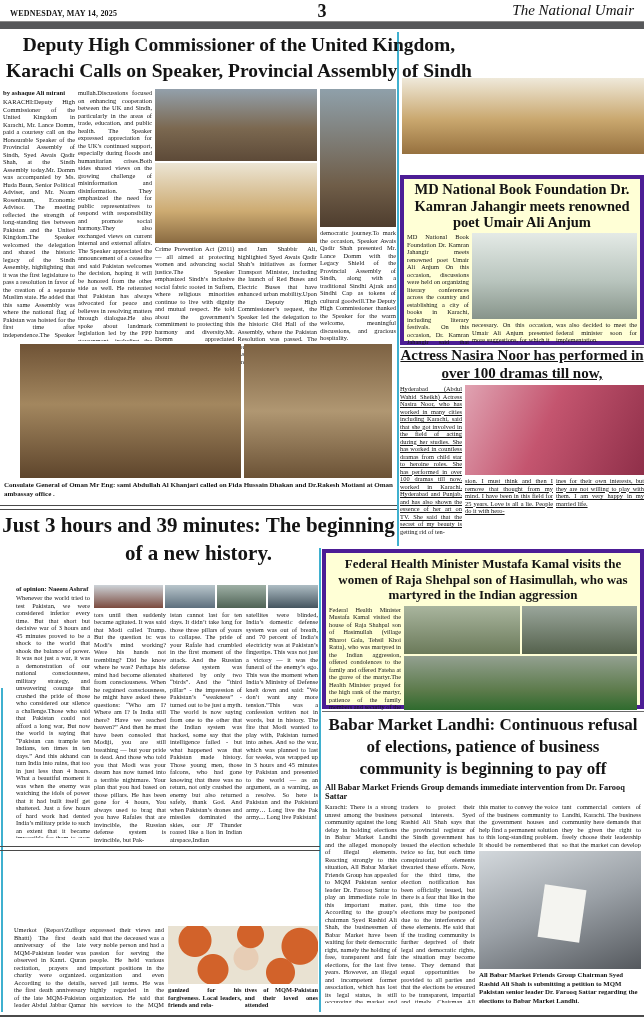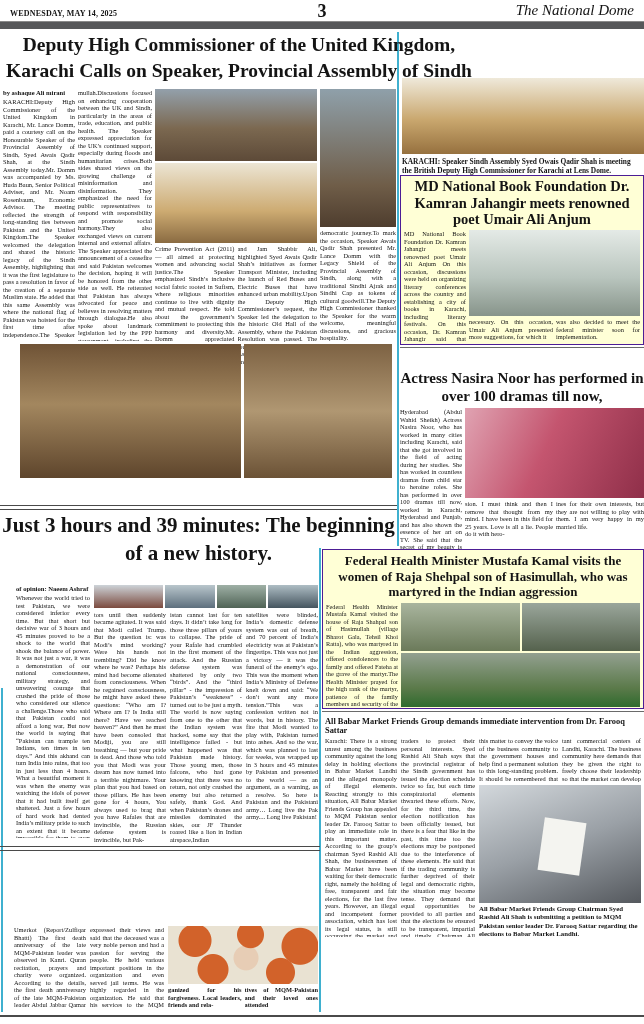--- a/index.html
+++ b/index.html
@@ -12,21 +12,21 @@
            padding:0 16px;border-bottom:2px solid #333;}
   .mh-paper{position:absolute;right:10px;top:2px;font-size:15px;font-style:italic;font-weight:500;}
   .header-bar{position:absolute;top:21px;left:0;width:644px;height:7px;background:#57585a;border-top:1px solid #8a8a8a;}
   
   .col{font-size:6.4px;line-height:7.5px;text-align:justify;overflow:hidden;}
   .byline{font-size:6.6px;font-weight:bold;margin-bottom:2px;}
   .photo{position:relative;flex:none;}
   .rule{position:absolute;height:3px;border-top:1px solid #4a4a4a;border-bottom:1px solid #4a4a4a;}
   .thinrule{position:absolute;height:0;border-top:1px solid #6a6a6a;}
   .vline{position:absolute;width:2px;background:#3fb0cf;}
-  .yellow{background:#ffffd6;border:1px solid #4c1d95;box-sizing:border-box;}
+  .yellow{background:#ffffd6;border:4px solid #4c1d95;box-sizing:border-box;}
   h1,h2{margin:0;text-align:center;font-weight:bold;}
   
   .uk-headline{position:absolute;top:32px;left:0;width:478px;font-size:19.5px;line-height:1.32;}
   .uk-body{position:absolute;top:89px;left:3px;width:393px;height:252px;display:flex;gap:3px;}
   .uk-c1{width:72px;flex:none;}
   .uk-c2{width:74px;flex:none;}
   .uk-mid{width:162px;flex:none;display:flex;flex-direction:column;gap:2px;}
   .uk-sub{display:flex;gap:3px;flex:1;}
   .uk-sub .col{flex:1;}
   .uk-right{width:76px;flex:none;display:flex;flex-direction:column;gap:2px;}
@@ -83,21 +83,21 @@
   .lens-caption{position:absolute;top:157px;left:402px;width:240px;font-size:7.4px;line-height:1.25;font-weight:bold;}
   .md-section{position:absolute;top:175px;left:400px;width:244px;height:170px;padding:2px 3px;}
   .md-section h2{font-size:14.5px;line-height:1.15;}
   .md-body{display:flex;gap:3px;margin-top:2px;height:112px;}
   .md-c1{width:62px;flex:none;}
   .md-right{flex:1;display:flex;flex-direction:column;gap:2px;}
   .md-right .photo{height:86px;}
   .md-bot{display:flex;gap:3px;flex:1;}
   .md-bot .col{flex:1;}
   .rule-right1{top:347px;left:400px;width:244px;}
-  .nasira-section{position:absolute;top:369px;left:400px;width:244px;height:194px;}
+  .nasira-section{position:absolute;top:346px;left:400px;width:244px;height:194px;text-decoration:underline;}
   .nasira-section h2{font-size:15px;line-height:1.2;}
   .na-body{display:flex;gap:3px;margin-top:3px;height:150px;}
   .na-c1{width:62px;flex:none;}
   .na-right{flex:1;display:flex;flex-direction:column;gap:2px;}
   .na-right .photo{height:90px;}
   .na-bot{display:flex;gap:3px;flex:1;}
   .na-bot .col{flex:1;}
   
   .fh-section{position:absolute;top:549px;left:322px;width:322px;height:160px;padding:3px;}
   .fh-section h2{font-size:13px;line-height:1.2;}
@@ -123,21 +123,21 @@
   .bottom-rule{position:absolute;top:1015px;left:0;width:644px;border-top:2px solid #4a4a4a;}
 </style>
 </head>
 <body>
 
 <div class="page">
 
   <div class="masthead">
     <span class="mh-date">WEDNESDAY, MAY 14, 2025</span>
     <span class="mh-page">3</span>
-    <span class="mh-paper">The National  Dome</span>
+    <span class="mh-paper">The National  Umair</span>
   </div>
   <div class="header-bar"></div>
 
   <div class="vline" style="left:397px;top:32px;height:514px;"></div>
   <div class="vline" style="left:319px;top:548px;height:464px;"></div>
   <div class="vline" style="left:1px;top:688px;height:324px;"></div>
 
   <h1 class="uk-headline">Deputy High Commissioner of the United Kingdom, Karachi Calls on Speaker, Provincial Assembly of Sindh</h1>
   <div class="uk-body">
     <div class="uk-c1">
@@ -156,20 +156,21 @@
     <div class="uk-right">
       <div class="photo ph-tallgroup" style="height:138px;"></div>
       <div class="col" style="flex:1;">democratic journey.To mark the occasion, Speaker Awais Qadir Shah presented Mr. Lance Domm with the Legacy Shield of the Provincial Assembly of Sindh, along with a traditional Sindhi Ajrak and Sindhi Cap as tokens of cultural goodwill.The Deputy High Commissioner thanked the Speaker for the warm welcome, meaningful discussions, and gracious hospitality.</div>
     </div>
   </div>
 
   <div class="oman-strip">
     <div class="photo ph-office" style="flex:1.5;"></div>
     <div class="photo ph-office2" style="flex:1;"></div>
   </div>
+  <div class="oman-caption">Consulate General of Oman Mr Eng: sami Abdullah Al Khanjari  called on Fida Hussain Dhakan and Dr.Rakesh Motiani at Oman ambassay office .</div>
   <div class="rule rule-left1"></div>
 
   <h2 class="just3-headline">Just 3 hours and 39 minutes: The beginning of a new history.</h2>
   <div class="just3-body">
     <div class="j3-left">
       <div class="byline">of opinion: Naeem Ashraf</div>
       <div class="col" style="height:244px;">Whenever the world tried to test Pakistan, we were considered inferior every time. But that short but decisive war of 3 hours and 45 minutes proved to be a shock to the world that shook the balance of power. It was not just a war, it was a demonstration of our national consciousness, military strategy, and unwavering courage that crushed the pride of those who considered our silence a challenge.Those who said that Pakistan could not afford a long war, But now the world is saying that “Pakistan can trample ten Indians, ten times in ten days.” And this akhand can turn India into ruins, that too in just less than 4 hours. What a beautiful moment it was when the enemy was watching the idols of power that it had built itself get shattered. Just a few hours of hard work had dented India’s military pride to such an extent that it became impossible for them to even stand on the battlefield. When the decisive moment arrived and India was just a push away from complete destruction, the same world powers that had been silent specta-</div>
     </div>
     <div class="j3-right">
       <div class="j3-photos">
@@ -193,21 +194,20 @@
     <div class="mqm-right">
       <div class="photo ph-portrait"></div>
       <div class="mqm-caps">
         <div class="col">ganized for his forgiveness. Local leaders, friends and rela-</div>
         <div class="col">tives of MQM-Pakistan and their loved ones attended</div>
       </div>
     </div>
   </div>
 
   <div class="photo ph-lens lens-photo"></div>
-  <div class="lens-caption">KARACHI: Speaker Sindh Assembly Syed Owais Qadir Shah is meeting the British Deputy High Commissioner for Karachi at Lens Dome.</div>
 
   <section class="md-section yellow">
     <h2>MD National Book Foundation Dr. Kamran Jahangir meets renowned poet Umair Ali Anjum</h2>
     <div class="md-body">
       <div class="md-c1 col" style="height:112px;">MD National Book Foundation Dr. Kamran Jahangir meets renowned poet Umair Ali Anjum On this occasion, discussions were held on organizing literary conferences across the country and establishing a city of books in Karachi, including literary festivals. On this occasion, Dr. Kamran Jahangir said that Karachi is the economic hub of the country, as well as the largest center of literature and Urdu language, where the establishment of a city of books is extremely</div>
       <div class="md-right">
         <div class="photo ph-tea"></div>
         <div class="md-bot">
           <div class="col">necessary. On this occasion, Umair Ali Anjum presented more suggestions, for which it</div>
           <div class="col">was also decided to meet the federal minister soon for implementation.</div>
@@ -240,20 +240,21 @@
           <div class="photo ph-condole1"></div>
           <div class="photo ph-condole2"></div>
         </div>
         <div class="photo ph-grave"></div>
       </div>
     </div>
   </section>
   <div class="thinrule rule-right2"></div>
 
   <section class="babar-section">
+    <h2>Babar Market Landhi: Continuous refusal of elections, patience of business community is beginning to pay off</h2>
     <div class="bb-subhead">All Babar Market Friends Group demands immediate intervention from Dr. Farooq Sattar</div>
     <div class="bb-body">
       <div class="bb-c1 col" style="height:200px;">Karachi: There is a strong unrest among the business community against the long delay in holding elections in Babar Market Landhi and the alleged monopoly of illegal elements. Reacting strongly to this situation, All Babar Market Friends Group has appealed to MQM Pakistan senior leader Dr. Farooq Sattar to play an immediate role in this important matter. According to the group’s chairman Syed Rashid Ali Shah, the businessmen of Babar Market have been waiting for their democratic right, namely the holding of free, transparent and fair elections, for the last five years. However, an illegal and incompetent former association, which has lost its legal status, is still occupying the market and is deliberately creating obstacles in the way of the elections. According to him, these elements are exploiting the</div>
       <div class="bb-c2 col" style="height:200px;">traders to protect their personal interests. Syed Rashid Ali Shah says that the provincial registrar of the Sindh government has issued the election schedule twice so far, but each time conspiratorial elements thwarted these efforts. Now, for the third time, the election notification has been officially issued, but there is a fear that like in the past, this time too the elections may be postponed due to the interference of these elements. He said that if the trading community is further deprived of their legal and democratic rights, the situation may become tense. They demand that equal opportunities be provided to all parties and that the elections be ensured to be transparent, impartial and timely. Chairman All Babar Market Friends Group strongly appealed to Dr. Farooq Sattar to use his political insight and influence in</div>
       <div class="bb-right">
         <div class="bb-toprow">
           <div class="col">this matter to convey the voice of the business community to the government houses and help find a permanent solution to this long-standing problem. It should be remembered that Babar Market is one of the impor-</div>
           <div class="col">tant commercial centers of Landhi, Karachi. The business community here demands that they be given the right to freely choose their leadership so that the market can develop and improve.</div>
         </div>
         <div class="photo ph-petition"></div>

